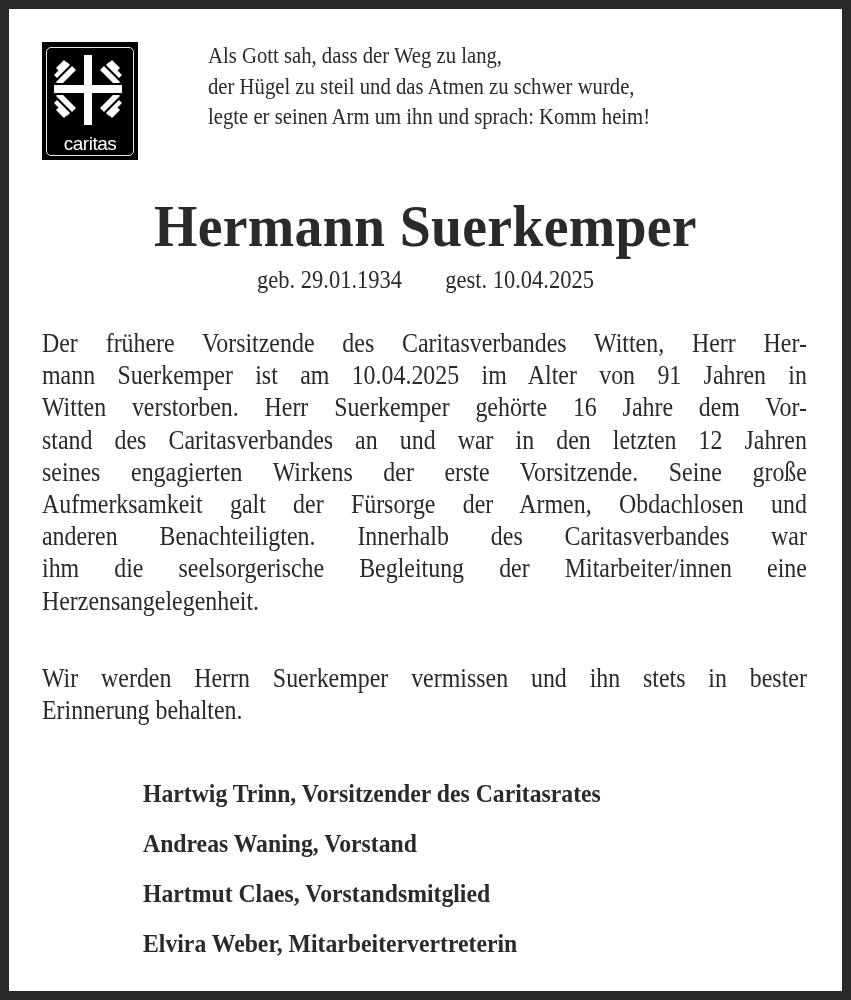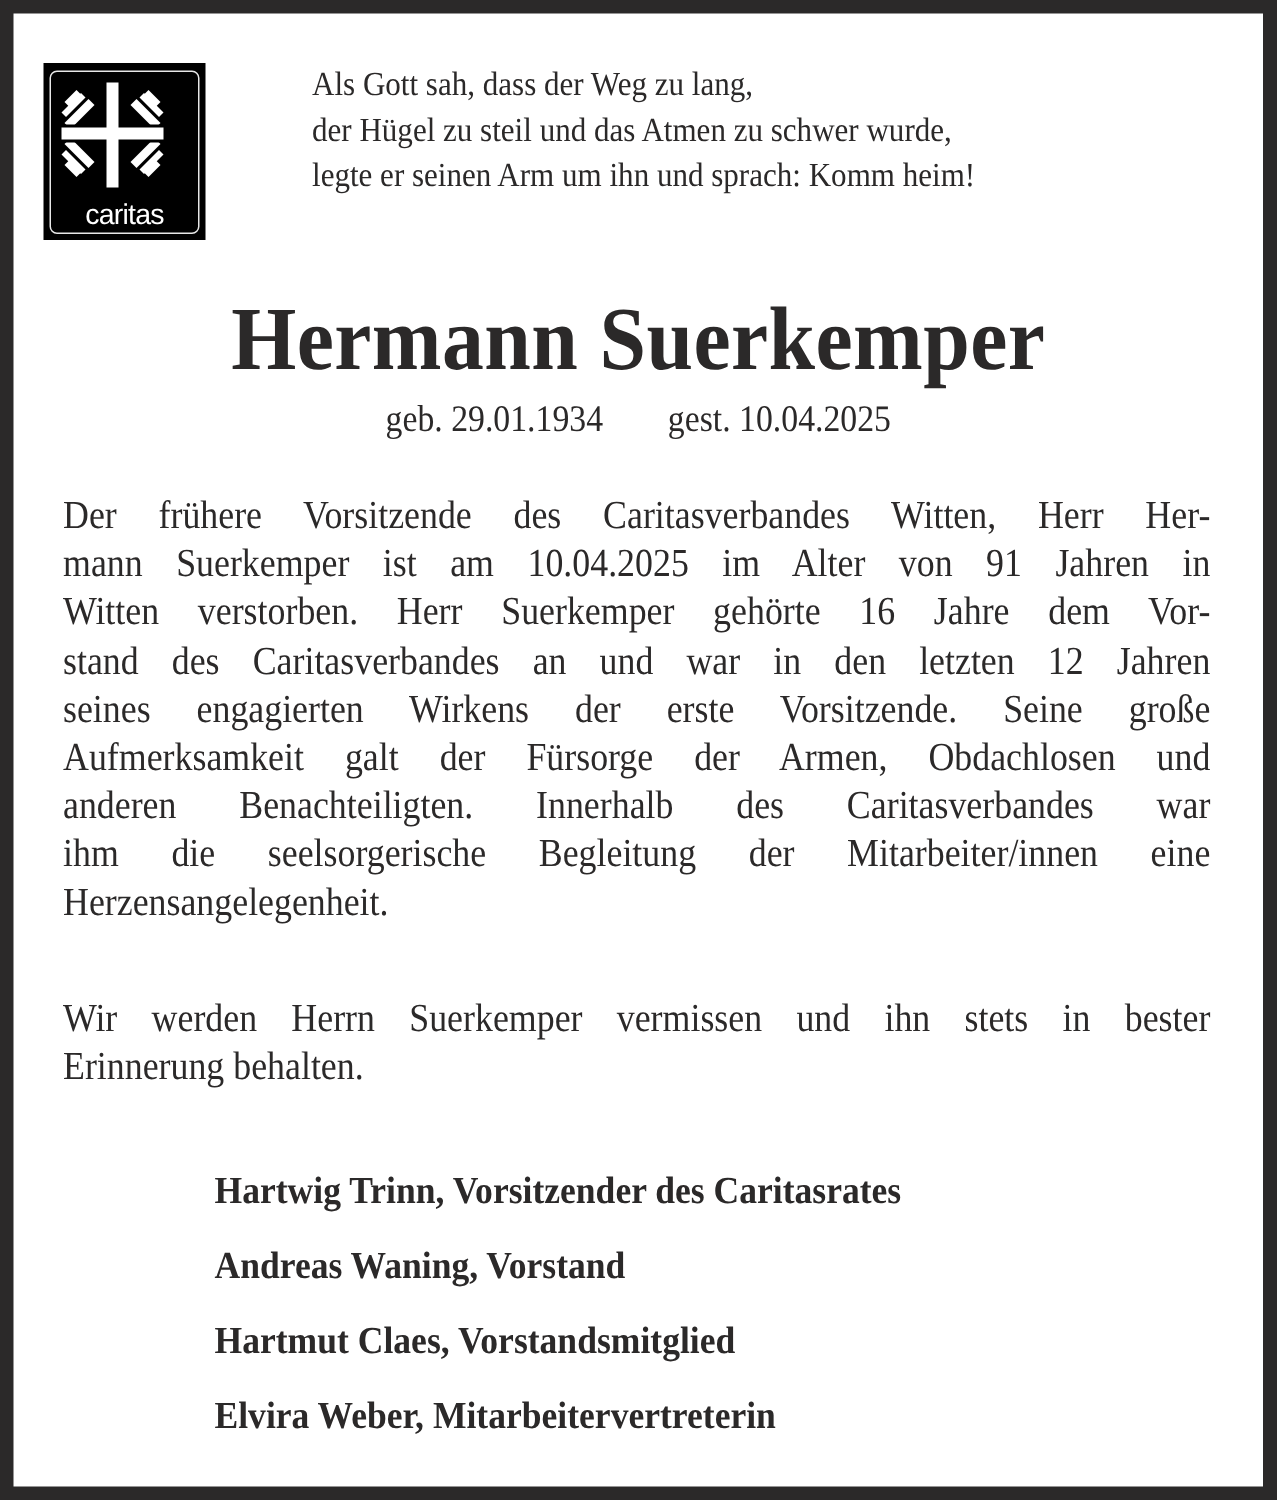--- a/index.html
+++ b/index.html
@@ -8,21 +8,21 @@
     background: #2b2929;
     position: relative;
     font-family: "Liberation Serif", "DejaVu Serif", serif;
     color: #2b2929;
   }
   .page {
     position: absolute; left: 9px; top: 9px; width: 833px; height: 982px;
     background: #ffffff;
   }
   .logo {
-    position: absolute; left: 20px; top: 33px; width: 108px; height: 118px;
+    position: absolute; left: 33px; top: 33px; width: 96px; height: 118px;
     background: #000;
   }
   .logo-frame {
     position: absolute; left: 4px; top: 5px; right: 4px; bottom: 4px;
     border: 1.5px solid #e8e8e8; border-radius: 5px;
   }
   .logo svg { position: absolute; left: 0; top: 0; }
   .logo-text {
     position: absolute; left: 0; right: 0; bottom: 6px; text-align: center;
     color: #fff; font-family: "Liberation Sans", sans-serif; font-size: 19px;

